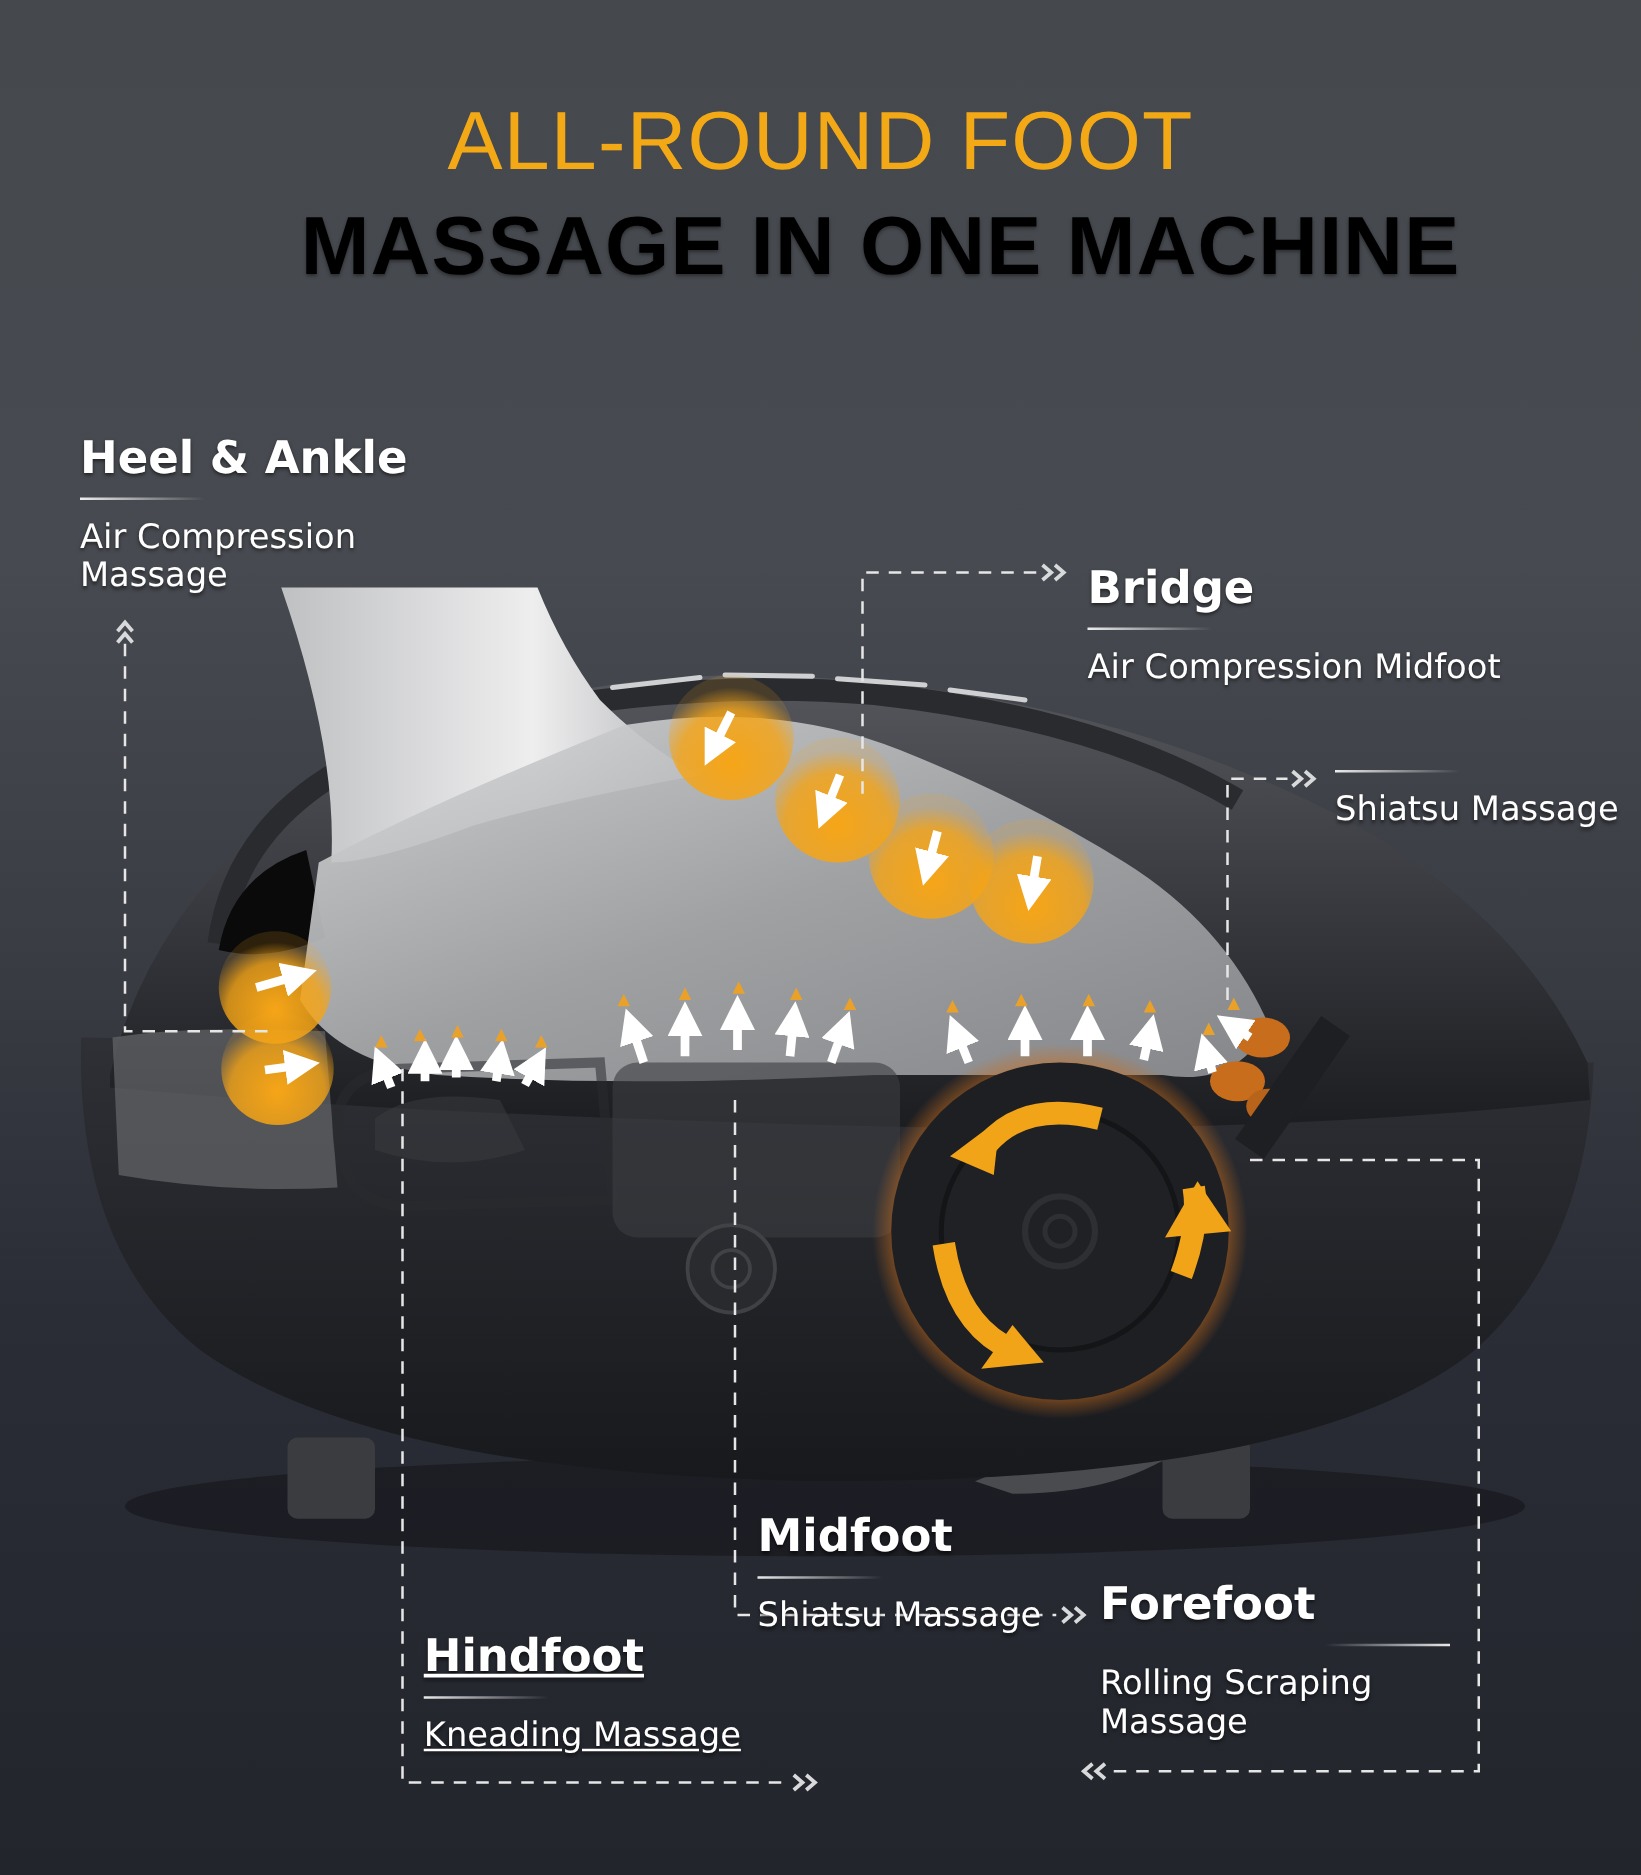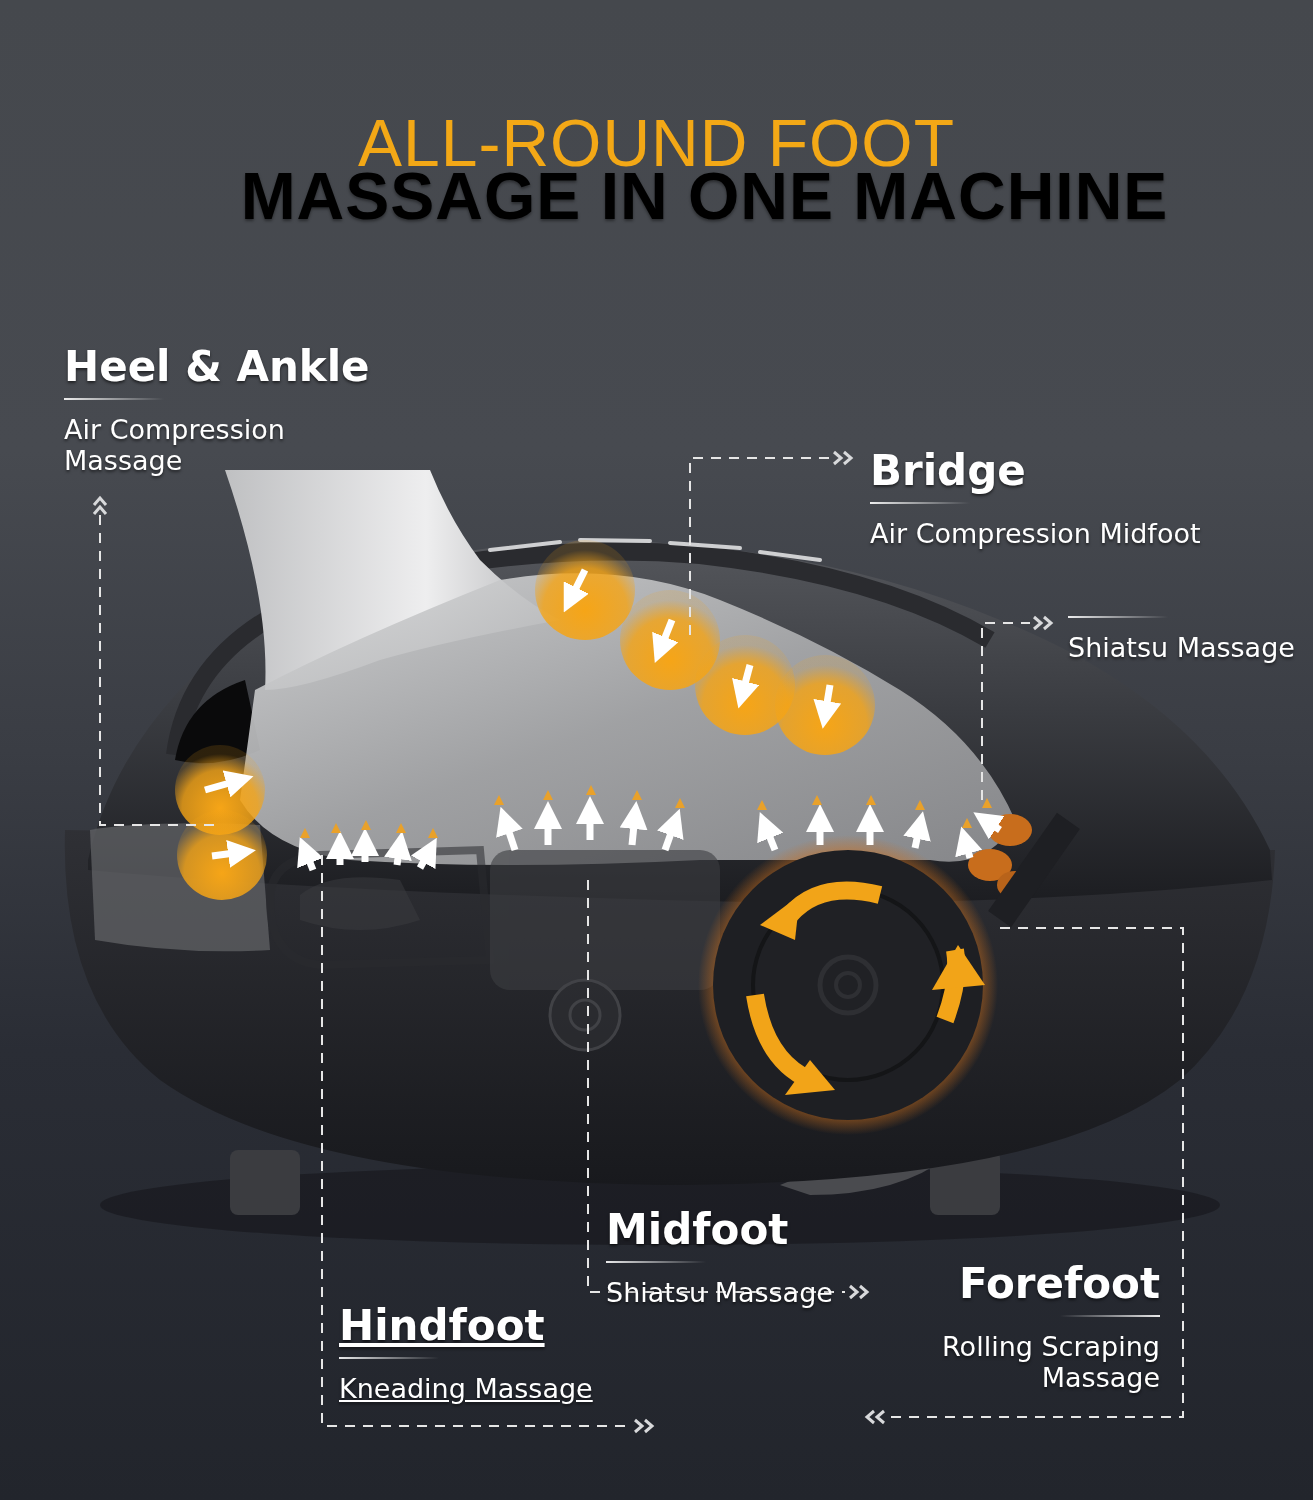--- a/index.html
+++ b/index.html
@@ -2,29 +2,29 @@
 <html><head>
 <meta charset="utf-8">
 <style>
   html, body { margin:0; padding:0; }
   body {
     width:1313px; height:1500px; position:relative; overflow:hidden;
     background: linear-gradient(180deg, #45484d 0%, #474a50 30%, #3a3d44 50%, #2a2d35 70%, #22252c 100%);
     font-family: "DejaVu Sans", sans-serif;
   }
   .headline { position:absolute; left:0; width:1313px; text-align:center; font-family:"Liberation Sans", sans-serif; }
-  .hl1 { top:105px; font-size:66px; color:#f3a816; letter-spacing:1px; }
+  .hl1 { top:74px; font-size:66px; color:#f3a816; letter-spacing:1px; }
   .hl2 { top:158px; font-size:66px; color:#000000; font-weight:bold; letter-spacing:1px; text-shadow:0 2px 3px rgba(0,0,0,0.4);padding-left:48px; }
   .art { position:absolute; left:0; top:0; width:1313px; height:1500px; }
   .callout { position:absolute; color:#ffffff; text-shadow:0 2px 3px rgba(0,0,0,0.55); }
-  .callout .t { font-weight:bold; font-size:42px; line-height:38px; white-space:nowrap; }
+  .callout .t { font-weight:bold; font-size:36px; line-height:38px; white-space:nowrap; }
   .callout .rule { height:2px; width:100px; margin:12px 0 14px 0;
     background: linear-gradient(90deg, rgba(255,255,255,0.9), rgba(255,255,255,0.0)); }
   .callout .s { font-size:27px; line-height:31px; white-space:nowrap; }
-  .right { text-align:right; }
+  .right { text-align:left; }
   .right .rule { margin-left:auto; background: linear-gradient(270deg, rgba(255,255,255,0.9), rgba(255,255,255,0.0)); }
 </style>
 </head>
 <body>
 
 <div class="headline hl1">ALL-ROUND FOOT</div>
 <div class="headline hl2">MASSAGE IN ONE MACHINE</div>
 
 <svg class="art" viewBox="0 0 1313 1500" xmlns="http://www.w3.org/2000/svg">
   <defs>

